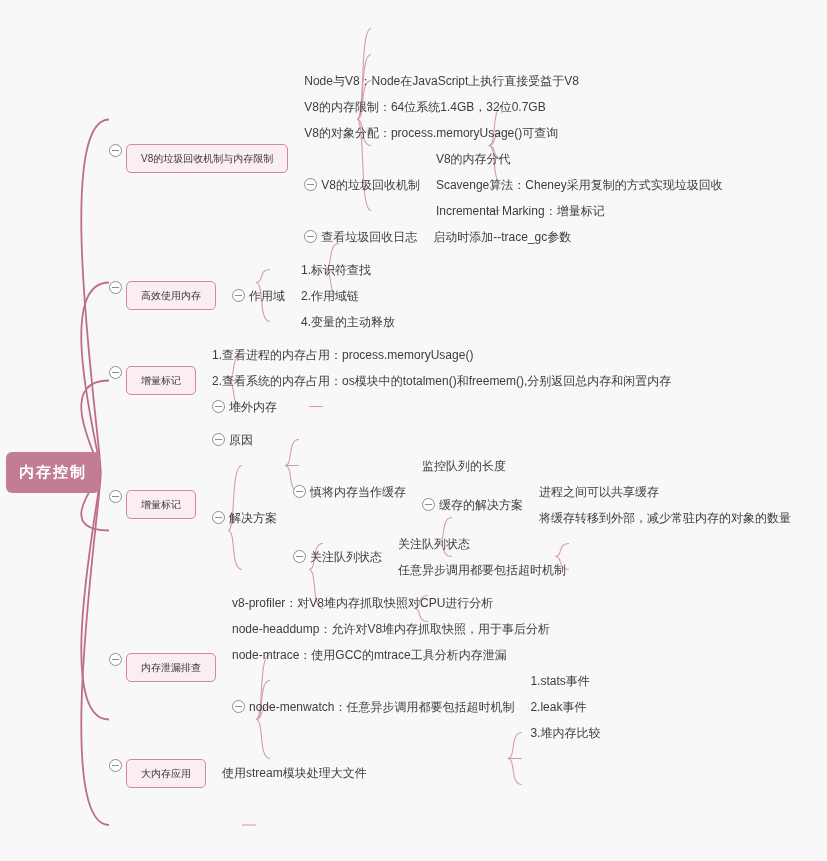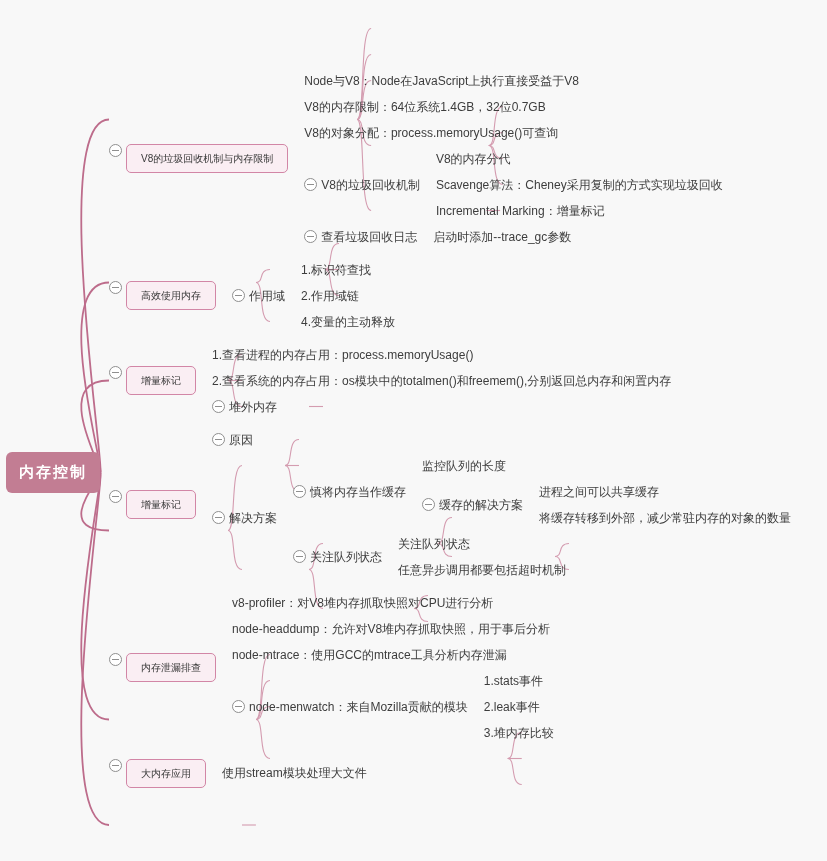--- a/index.html
+++ b/index.html
@@ -298,21 +298,21 @@
                 </div>
               </div>
               <div class="branch">
                 <div class="nodecell">
                   <div class="topic">node-mtrace：使用GCC的mtrace工具分析内存泄漏</div>
                 </div>
               </div>
               <div class="branch">
                 <div class="nodecell">
                   <span class="minus"></span>
-                  <div class="topic">node-menwatch：来自Mozilla贡献的模块</div>
+                  <div class="topic">node-menwatch：任意异步调用都要包括超时机制</div>
                 </div>
                 <div class="children">
                   <div class="branch">
                     <div class="nodecell">
                       <div class="topic">1.stats事件</div>
                     </div>
                   </div>
                   <div class="branch">
                     <div class="nodecell">
                       <div class="topic">2.leak事件</div>

